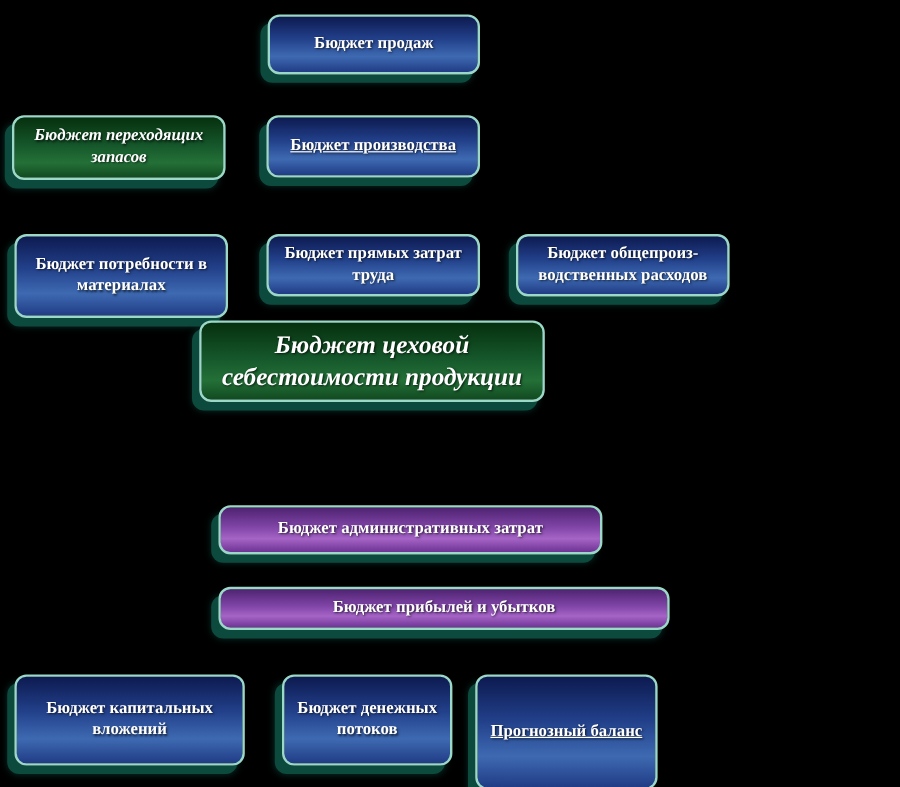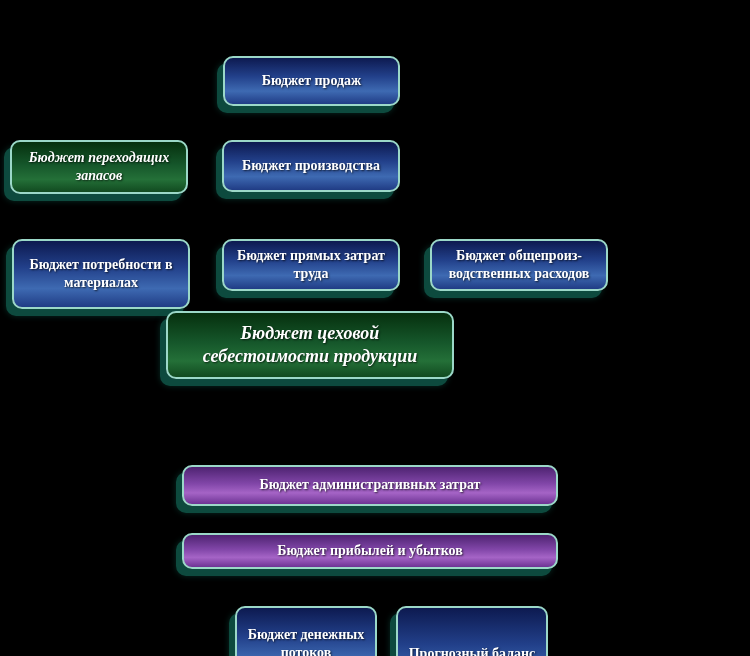--- a/index.html
+++ b/index.html
@@ -24,57 +24,57 @@
     font-weight: bold;
     font-size: 14px;
     line-height: 1.3;
     display: flex;
     align-items: center;
     justify-content: center;
     text-align: center;
     padding: 16px 10px;
     box-shadow: -6px 7px 0 #0d4a3e, -6px 7px 6px rgba(13,74,62,0.6);
     text-shadow: 1px 1px 2px rgba(0,0,0,0.7);
-    margin-top: 44px;
   }
   .blue {
     background: linear-gradient(180deg, #0d1a50 0%, #22408a 40%, #3e6ab2 72%, #203c85 100%);
   }
   .green {
     background: linear-gradient(180deg, #06300e 0%, #15562a 45%, #247038 75%, #114a20 100%);
     font-style: italic;
   }
   .purple {
     background: linear-gradient(180deg, #4e2371 0%, #8146a8 45%, #a564c6 70%, #6d3394 100%);
   }
   
   .b1  { left:223px; top:12px;  width:177px; height:50px; }
   .b2  { left:10px;  top:96px;  width:178px; height:54px; }
-  .b3  { left:222px; top:96px;  width:178px; height:52px; }
+  .b3  { left:222px; top:96px;  width:178px; height:52px;text-decoration:underline; }
   .b4  { left:12px;  top:195px; width:178px; height:70px; }
   .b5  { left:222px; top:195px; width:178px; height:52px; }
   .b6  { left:430px; top:195px; width:178px; height:52px; }
-  .b7  { left:166px; top:267px; width:288px; height:68px; font-size:18px; }
+  .b7  { left:166px; top:267px; width:288px; height:68px; font-size:21px; }
   .b8  { left:182px; top:355px; width:376px; height:43px; }
-  .b9  { left:182px; top:421px; width:376px; height:41px; }
+  .b9  { left:182px; top:421px; width:320px; height:41px; }
   .b10 { left:182px; top:489px; width:376px; height:32px; }
   .b11 { left:12px;  top:562px; width:192px; height:76px; }
   .b12 { left:235px; top:562px; width:142px; height:76px; }
   .b13 { left:396px; top:562px; width:152px; height:96px;text-decoration:underline; }
 </style>
 </head>
 <body>
 
 <div class="canvas">
 
   <div class="node blue b1">Бюджет продаж</div>
   <div class="node green b2">Бюджет переходящих запасов</div>
   <div class="node blue b3">Бюджет производства</div>
   <div class="node blue b4">Бюджет потребности в материалах</div>
   <div class="node blue b5">Бюджет прямых затрат труда</div>
   <div class="node blue b6">Бюджет общепроиз- водственных расходов</div>
   <div class="node green b7">Бюджет цеховой себестоимости продукции</div>
   <div class="node purple b9">Бюджет административных затрат</div>
   <div class="node purple b10">Бюджет прибылей и убытков</div>
+  <div class="node blue b11">Бюджет капитальных вложений</div>
   <div class="node blue b12">Бюджет денежных потоков</div>
   <div class="node blue b13">Прогнозный баланс</div>
 
 </div>
 
 </body></html>

